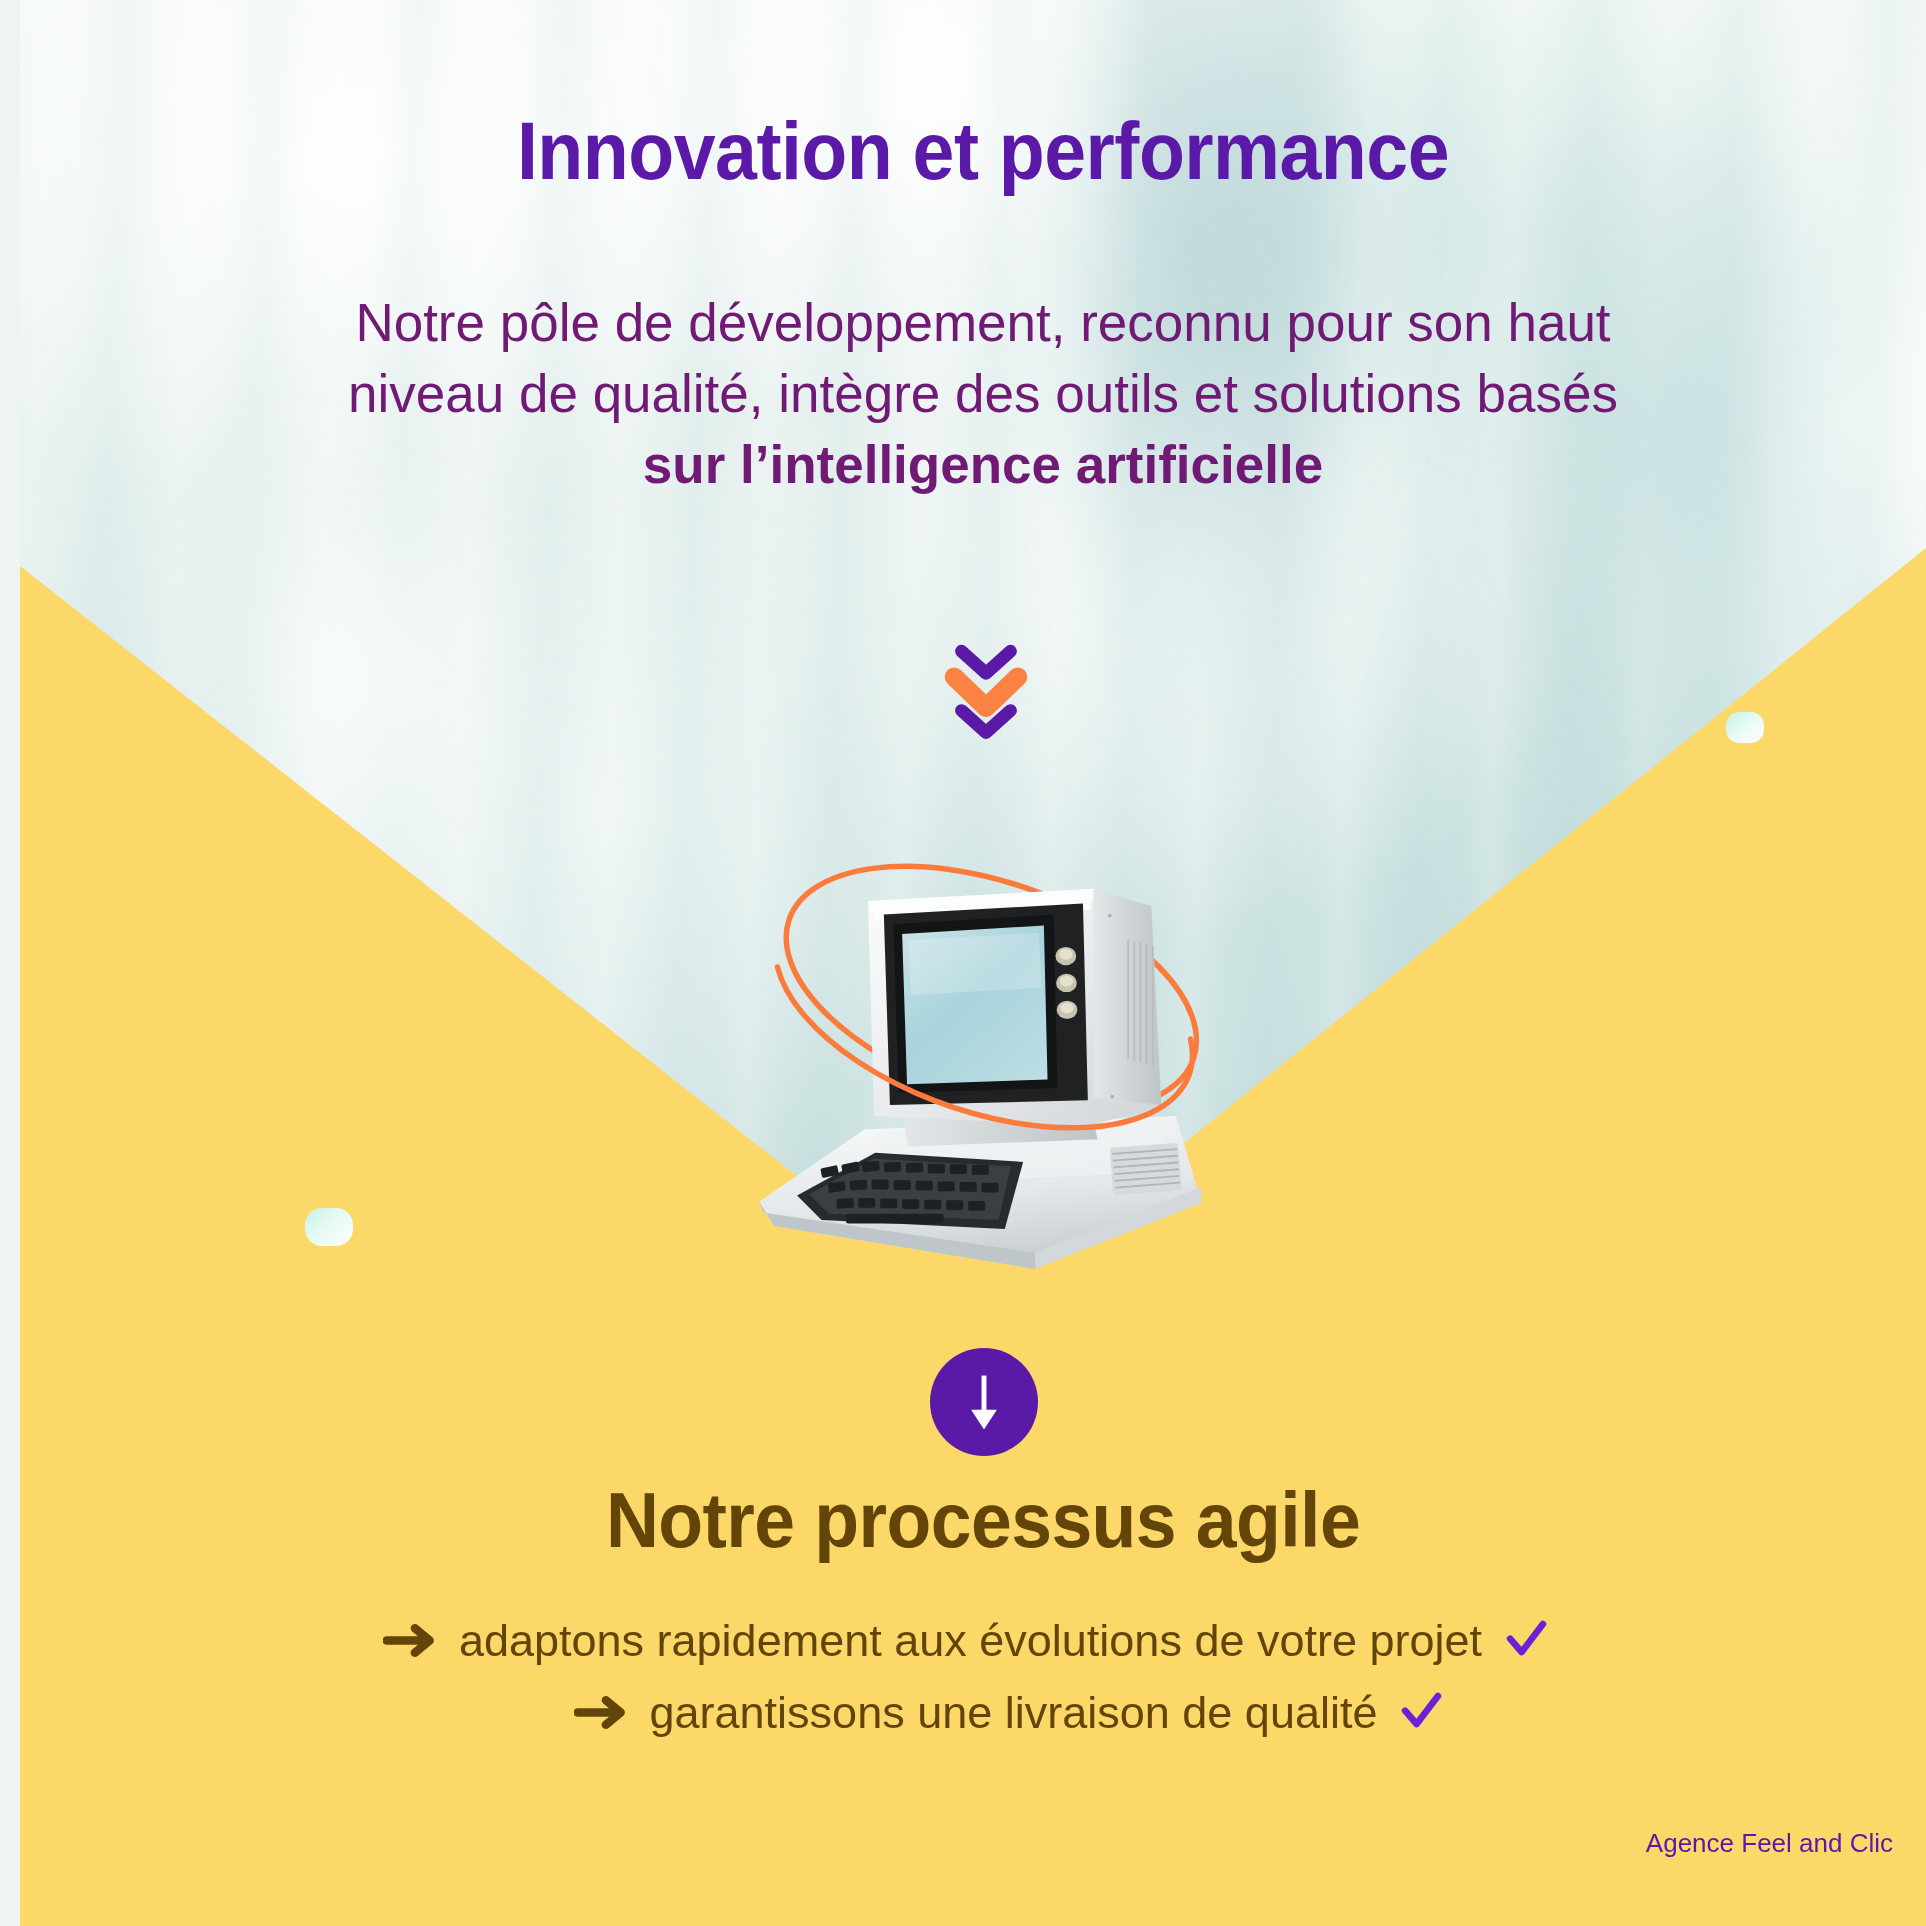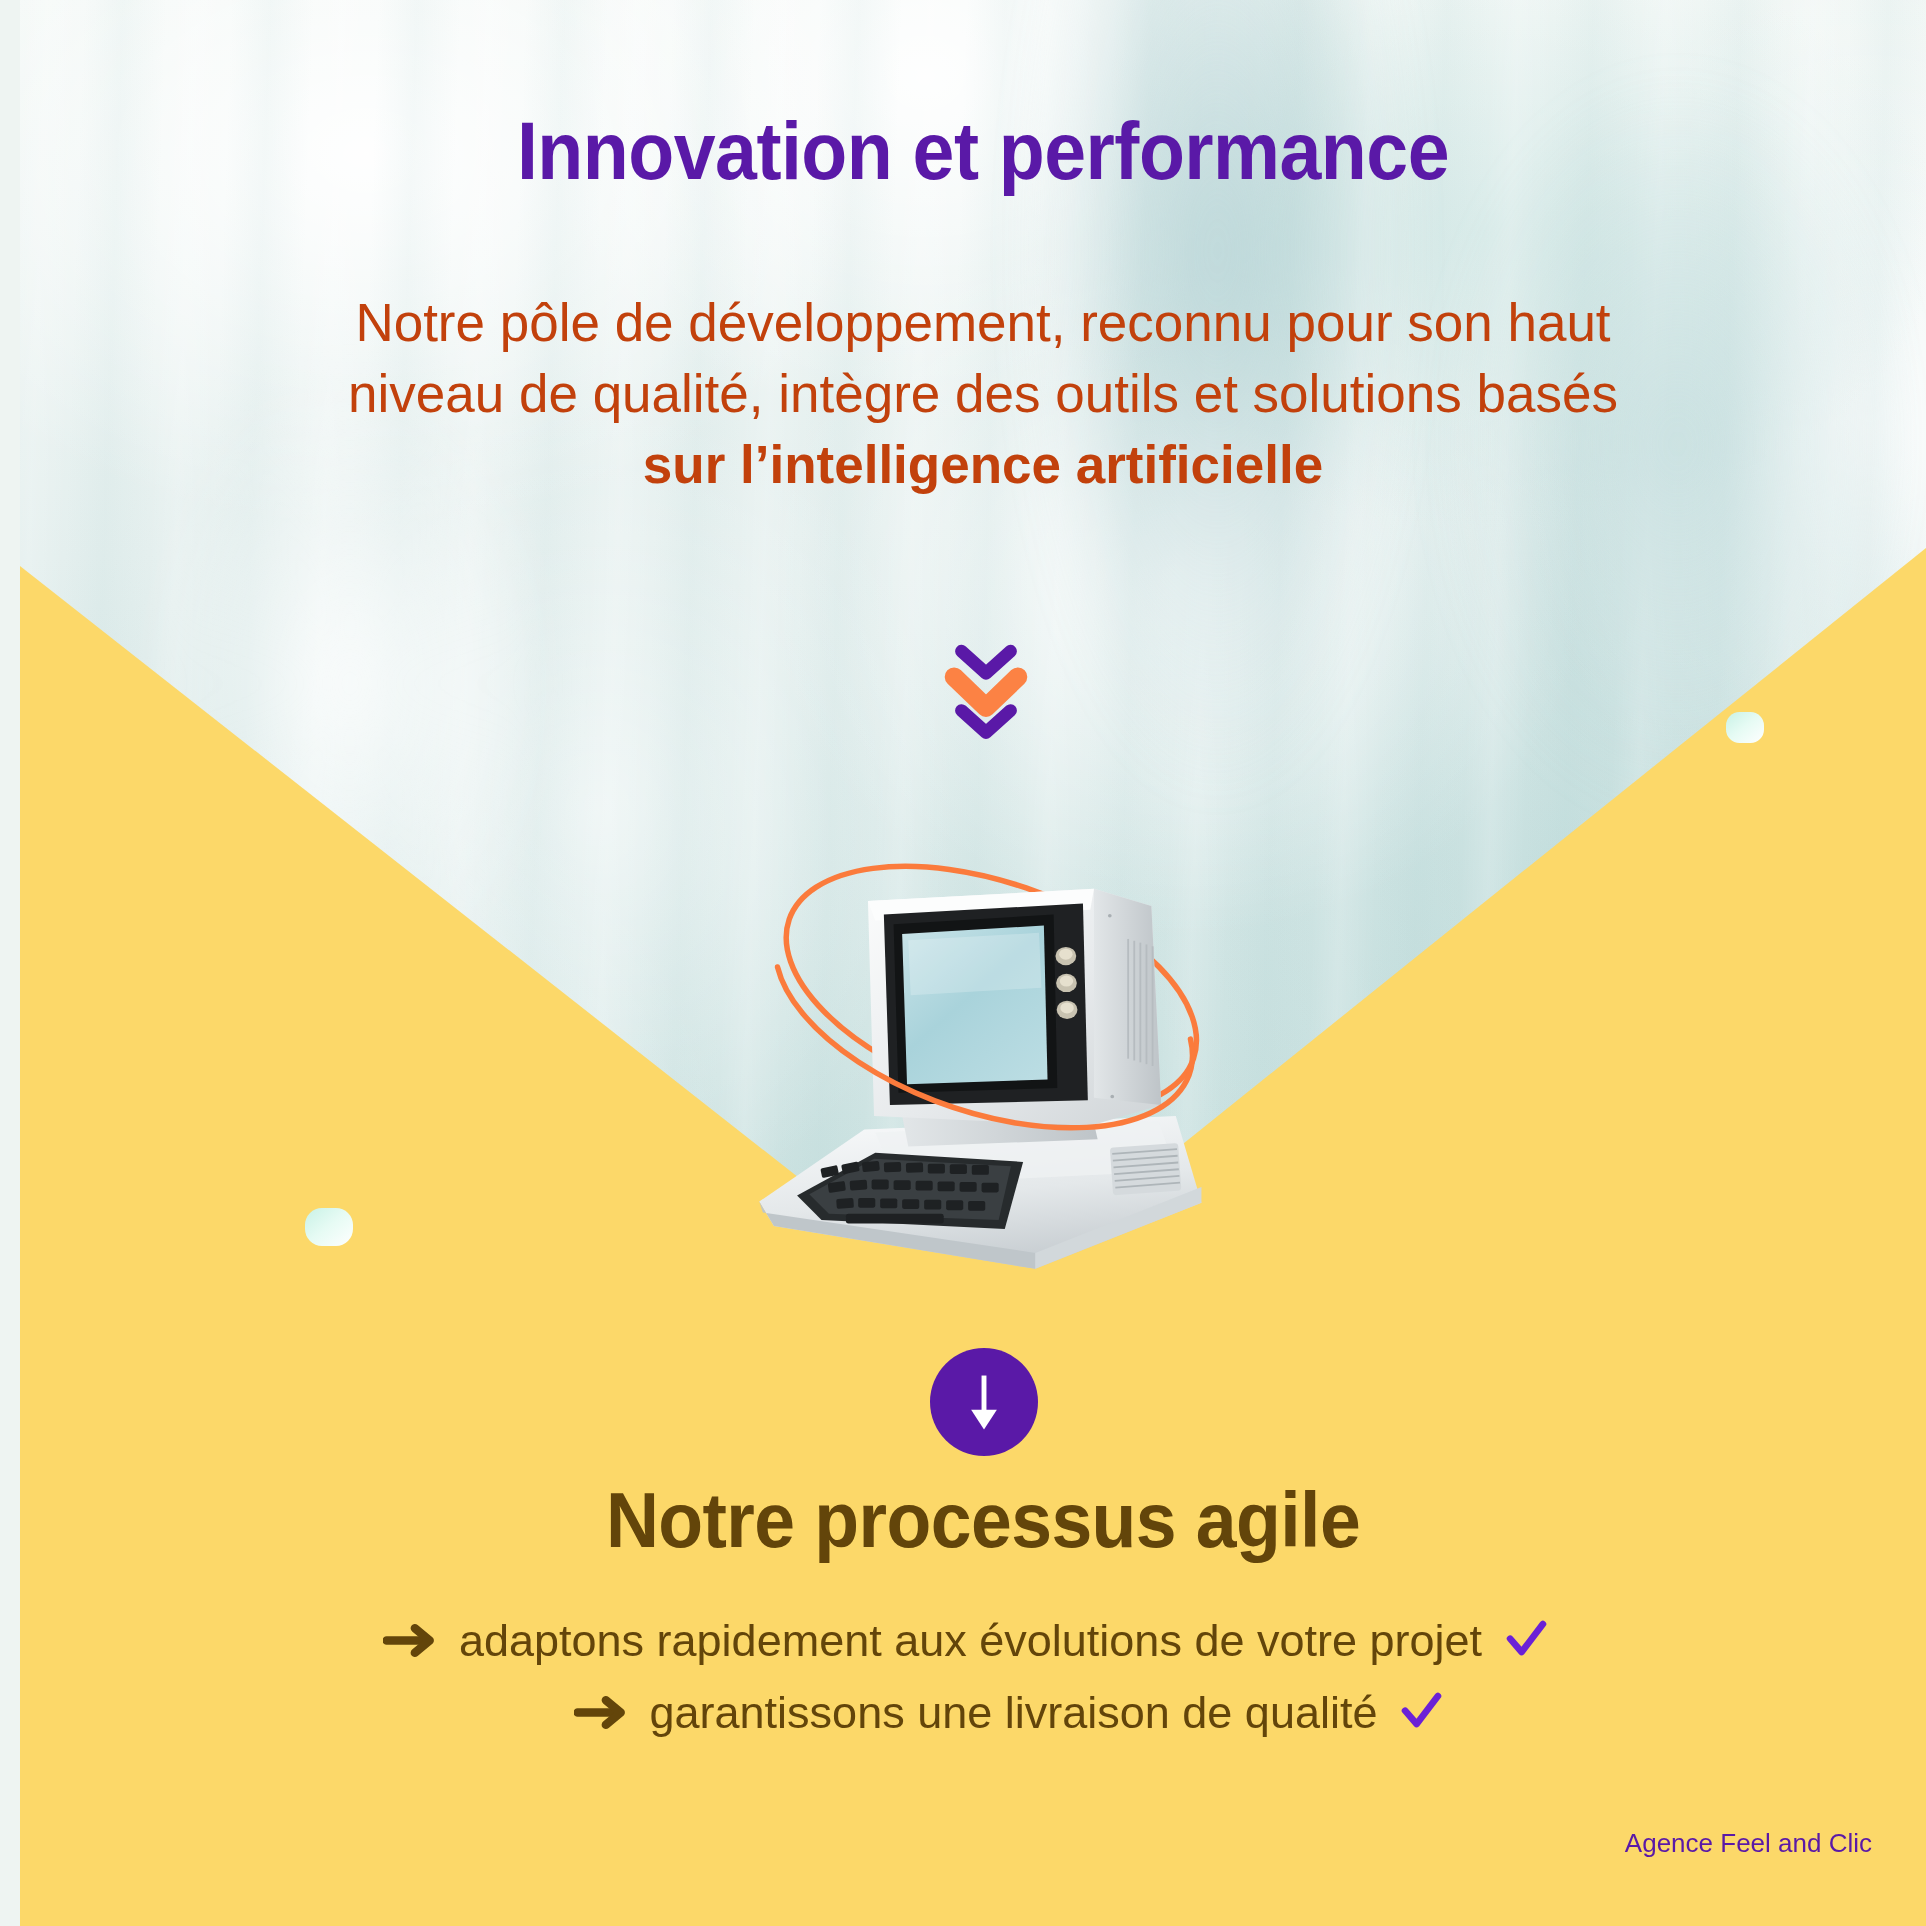--- a/index.html
+++ b/index.html
@@ -95,21 +95,21 @@
     letter-spacing:-0.6px;
     color:#5A19A7;
     transform:scaleX(.93);
   }
 
   .subhead {
     position:absolute; left:269px; top:287px; width:1388px;
     text-align:center;
     font-size:53px; line-height:1.34;
     font-weight:400;
-    color:#c2410c;
+    color:#701a75;
   }
   .subhead .bold { font-weight:700; display:block; }
 
   
   .chevrons {
     position:absolute; left:917px; top:639px;
     width:98px; height:104px;
   }
 
   
@@ -169,21 +169,21 @@
     gap:22px;
     color:#63450A;
     font-size:45px; line-height:1.1;
     padding:11px 0;
   }
   .bullet .txt { white-space:nowrap; }
   .bullet.b1 { padding-left:0; transform:translateX(-17px); }
   .bullet.b2 { transform:translateX(26px); }
 
   .footer-brand {
-    position:absolute; right:74px; top:1828px;
+    position:absolute; right:53px; top:1828px;
     color:#5A19A7;
     font-size:26px; font-weight:400;
   }
 </style>
 </head>
 <body>
 
 <div id="poster">
 
   <div class="bg-base"></div>

